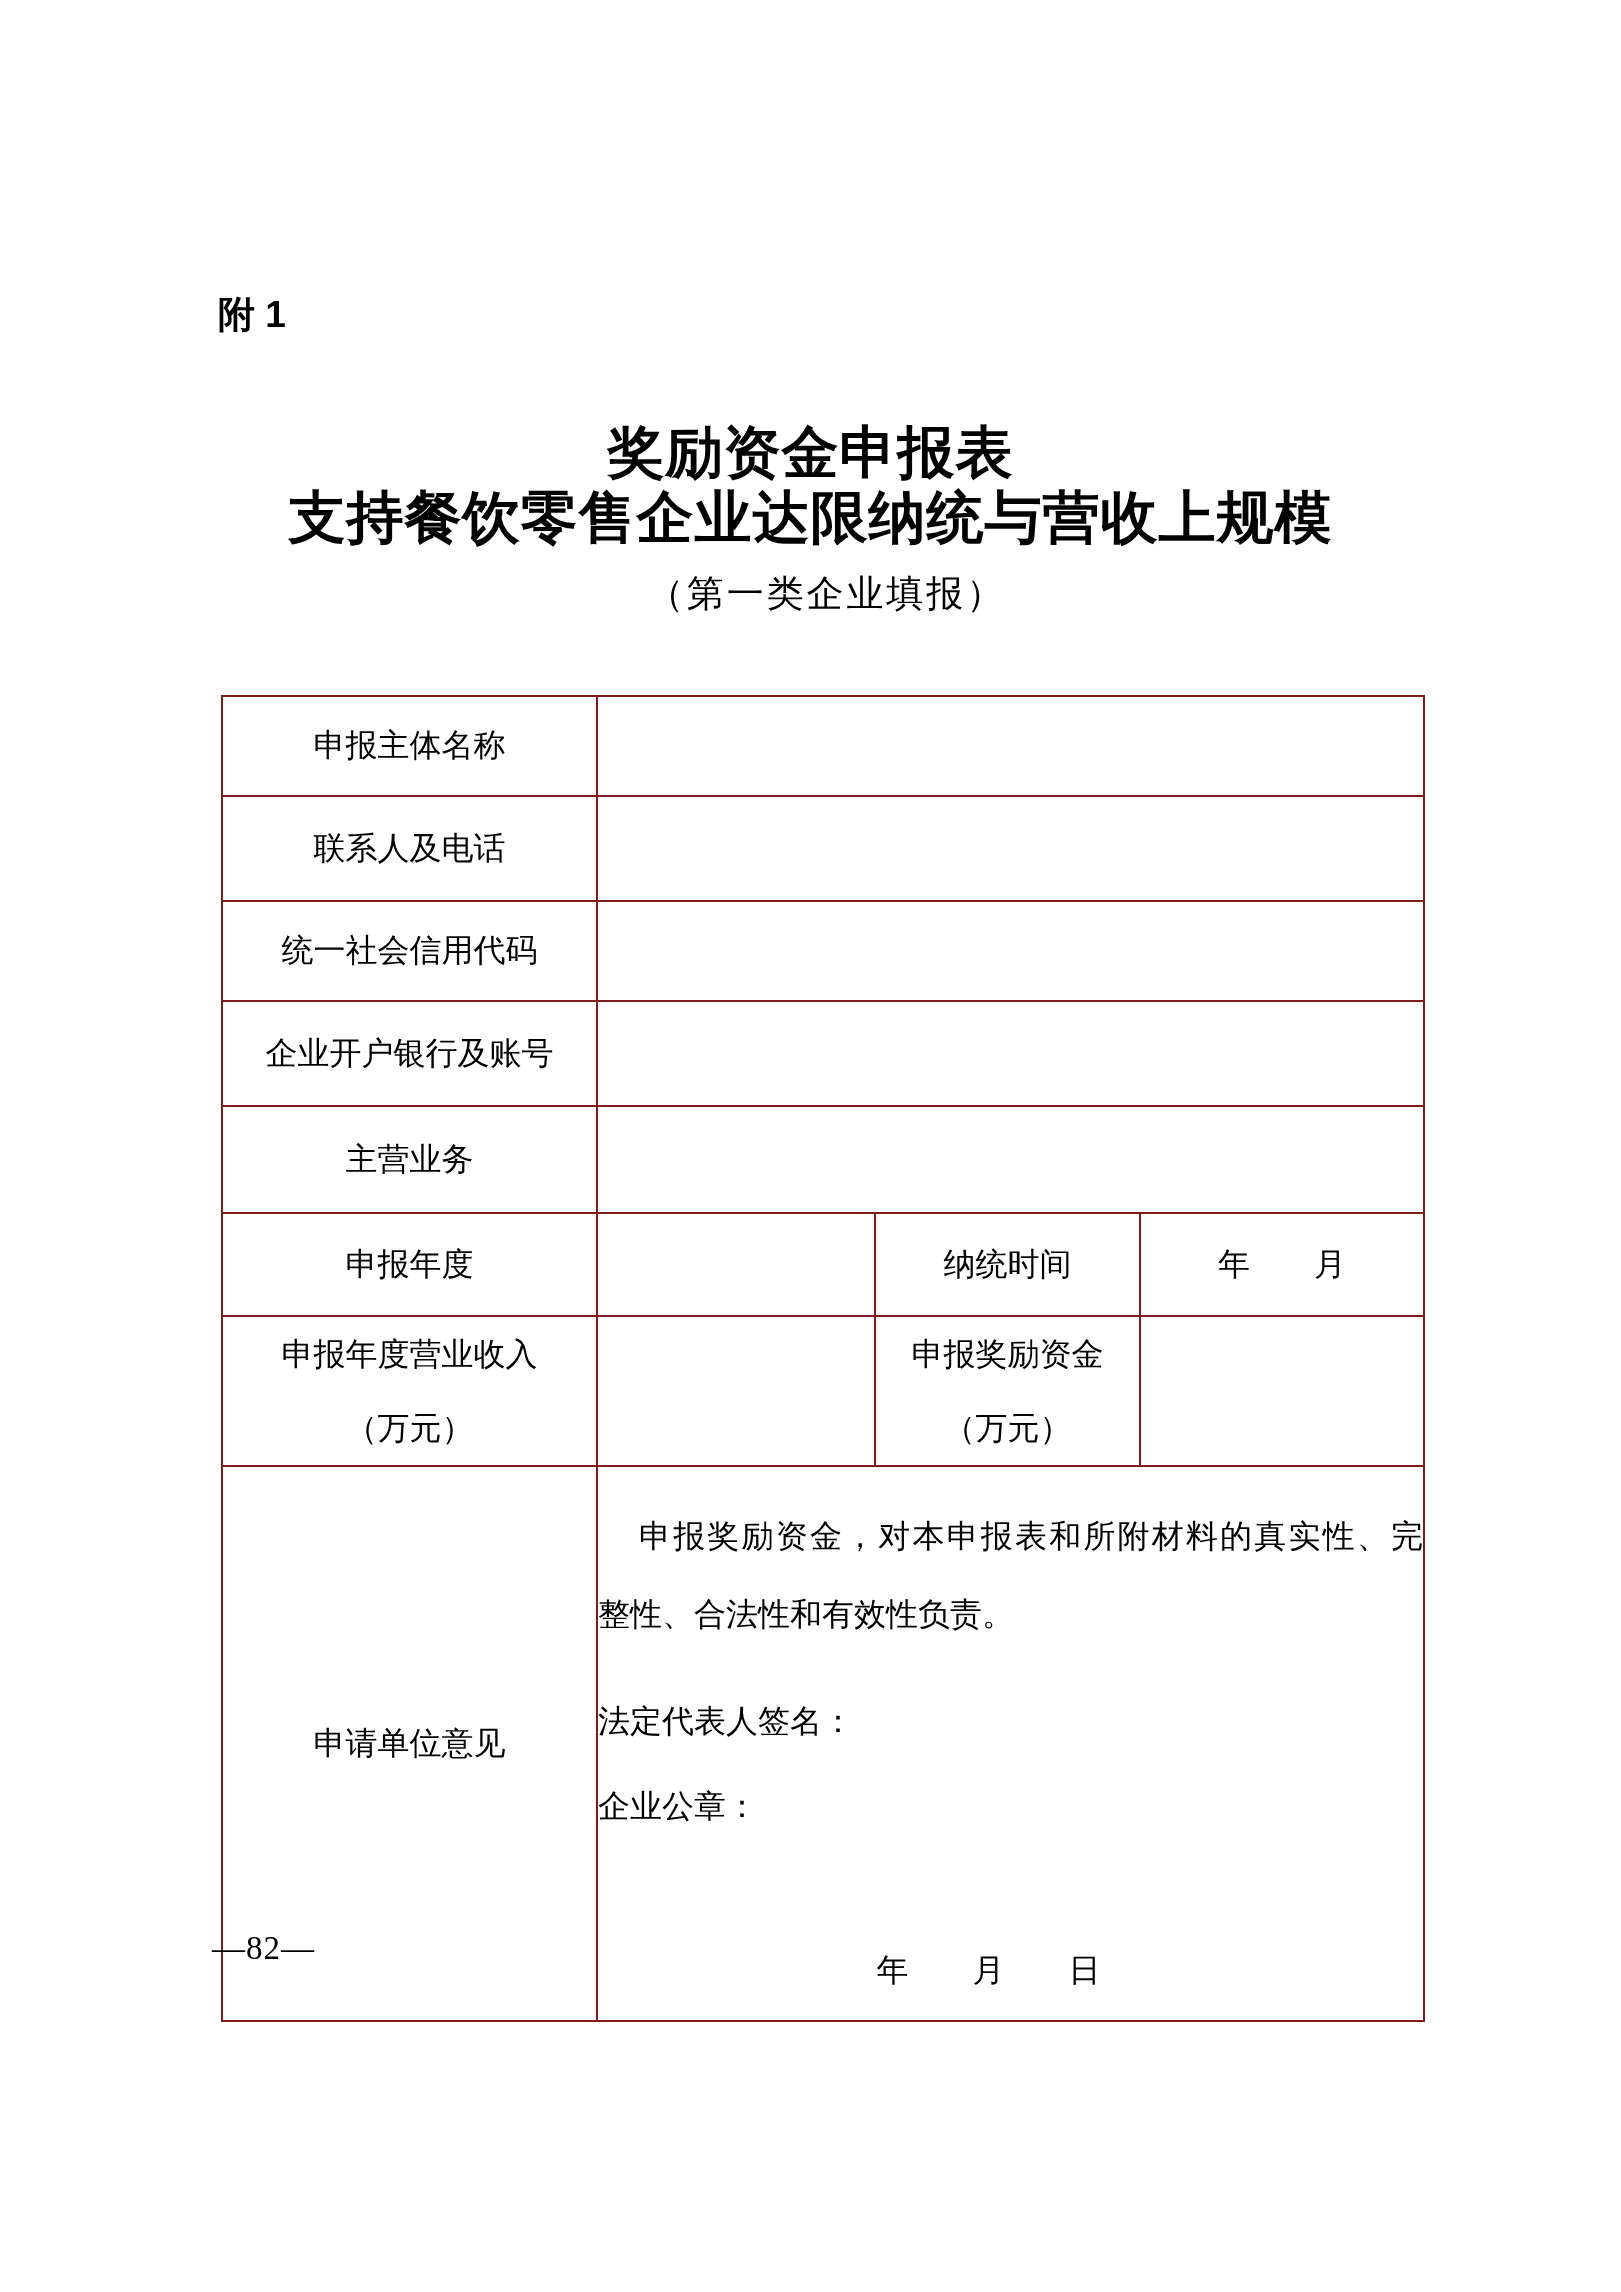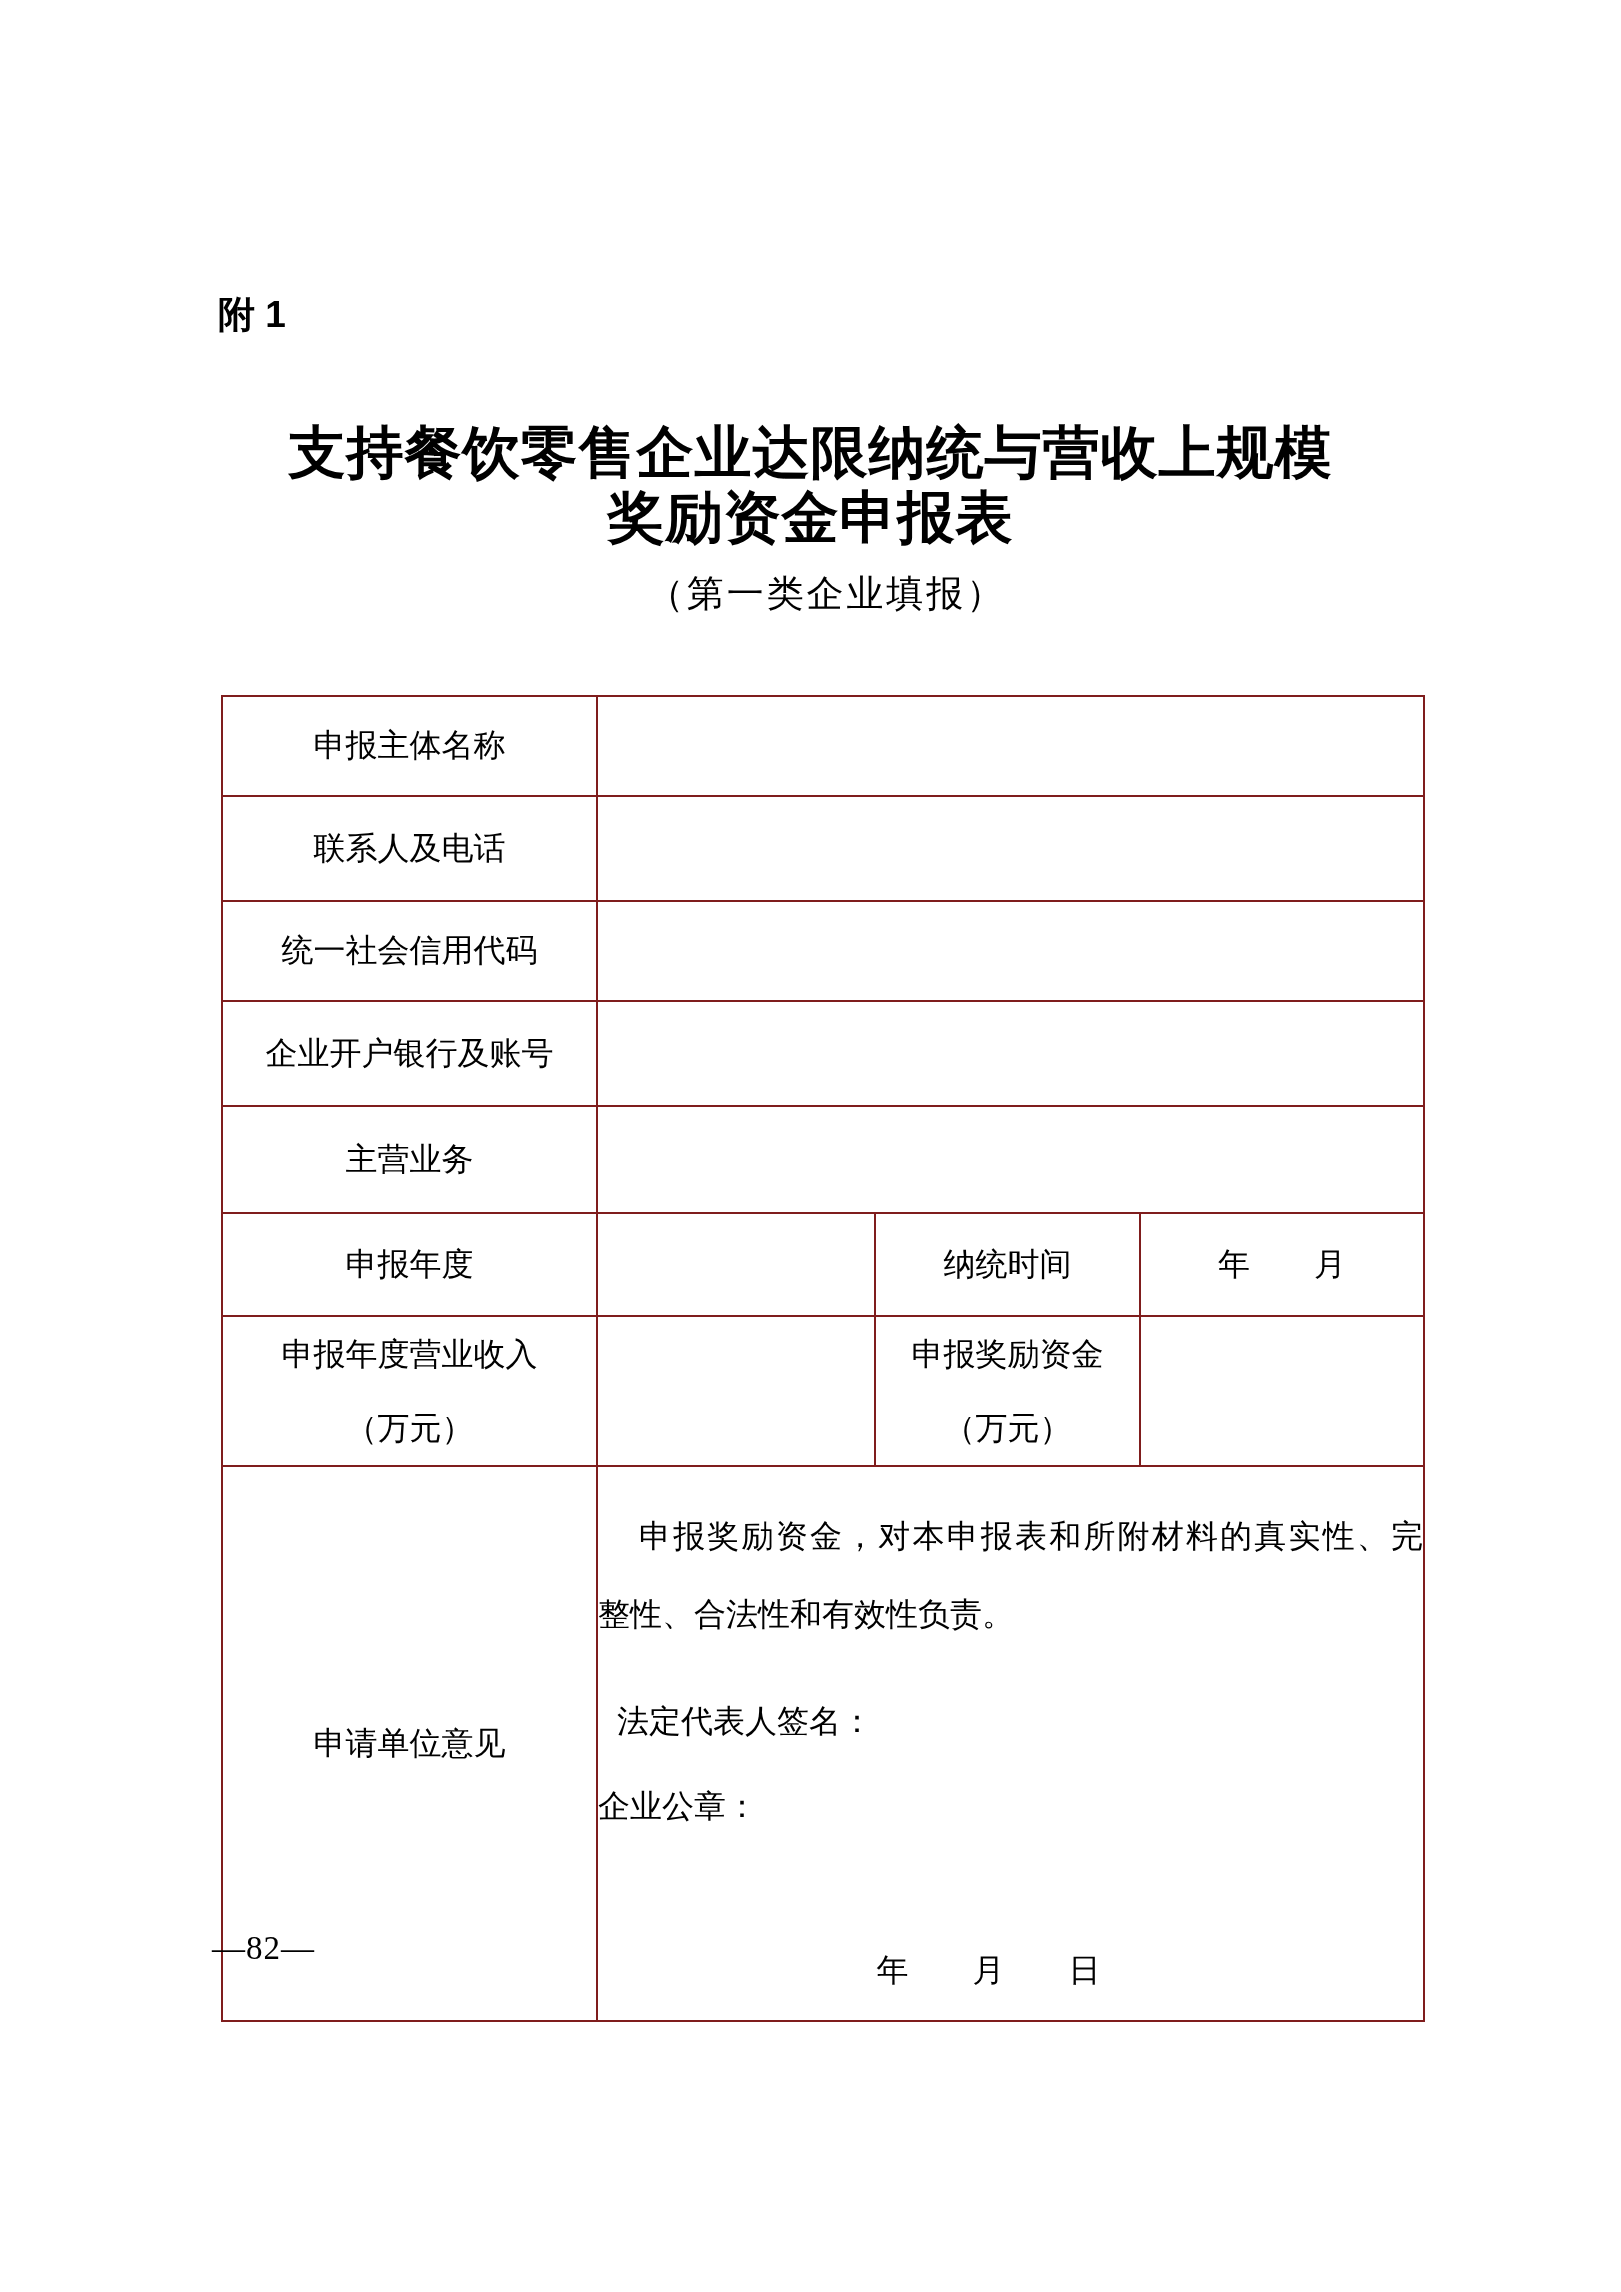--- a/index.html
+++ b/index.html
@@ -44,36 +44,36 @@
   td.opinion-cell {
     vertical-align:top; text-align:left;
     padding:15.7px 34px 0 4.9px; font-size:32px;
   }
   .pledge-l1 {
     text-indent:41px; line-height:78px;
     text-align:justify; text-align-last:justify;
     white-space:nowrap;
   }
   .pledge-l2 { line-height:78px; }
-  .sig-line { line-height:78px; margin-top:29px;padding-left:19px; }
+  .sig-line { line-height:78px; margin-top:29px; }
   .seal-line { line-height:78px; margin-top:7.8px; }
   .date-line { line-height:39px; margin-top:106px; text-align:center; padding-right:44px; }
   .page-number {
     position:absolute; left:212px; top:1930px;
     font-size:33px; letter-spacing:1px;font-family:Liberation Serif, serif;
   }
 </style>
 </head>
 <body>
 
 <div class="attachment">附 1</div>
 
 <div class="doc-title">
+  <div>奖励资金申报表</div>
   <div>支持餐饮零售企业达限纳统与营收上规模</div>
-  <div>奖励资金申报表</div>
 </div>
 
 <div class="doc-subtitle">（第一类企业填报）</div>
 
 <table class="form">
   <colgroup>
     <col style="width:375px">
       <col style="width:278px">
       <col style="width:265px">
       <col style="width:284px">

